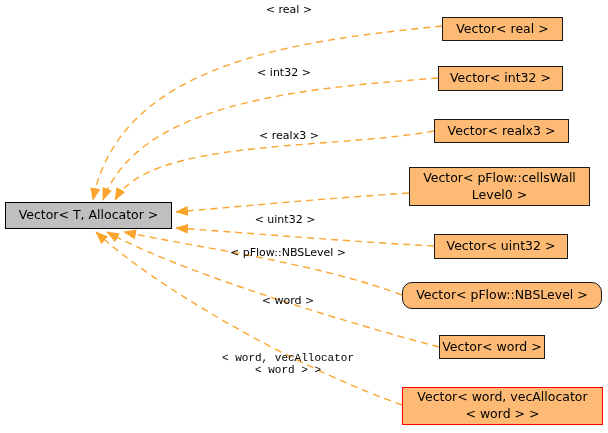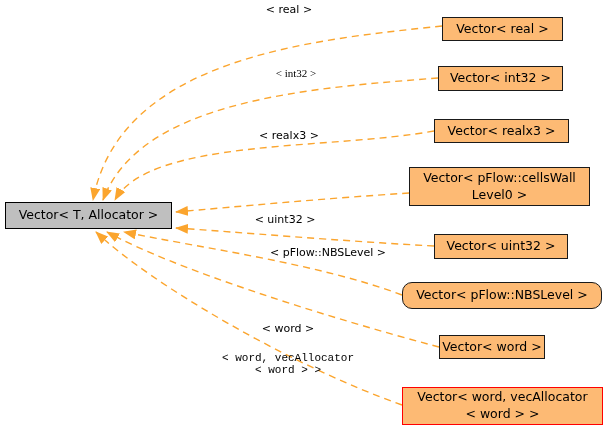--- a/index.html
+++ b/index.html
@@ -60,26 +60,26 @@
   #node-0 { left: 442px; top: 17px;  width: 121px; height: 24px; }
   #node-1 { left: 438px; top: 66px;  width: 125px; height: 25px; }
   #node-2 { left: 434px; top: 119px; width: 135px; height: 24px; }
   #node-3 { left: 409px; top: 167px; width: 181px; height: 39px; }
   #node-4 { left: 434px; top: 234px; width: 134px; height: 25px; }
   #node-5 { left: 402px; top: 282px; width: 200px; height: 27px; border-radius: 10px; }
   #node-6 { left: 439px; top: 335px; width: 106px; height: 24px; }
   #node-7 { left: 402px; top: 387px; width: 201px; height: 38px; }
   
   #elabel-0 { left: 289px; top: 4px;   }
-  #elabel-1 { left: 296px; top: 67px; font-family: Liberation Serif, serif;  }
+  #elabel-1 { left: 284px; top: 67px;  }
   #elabel-2 { left: 289px; top: 130px; }
   #elabel-3 { left: 288px; top: 182px; }
   #elabel-4 { left: 285px; top: 214px; }
-  #elabel-5 { left: 288px; top: 247px; margin-left: 40px; }
-  #elabel-6 { left: 288px; top: 295px; margin-top: 28px; }
+  #elabel-5 { left: 288px; top: 247px; }
+  #elabel-6 { left: 288px; top: 295px; }
   #elabel-7 { left: 288px; top: 352px; font-family: Liberation Mono, monospace; }
 </style>
 </head>
 <body>
 
 <div class="canvas">
 
   <svg class="edges" viewBox="0 0 608 433" xmlns="http://www.w3.org/2000/svg">
     <defs>
       <marker id="ah" markerUnits="userSpaceOnUse" markerWidth="13" markerHeight="10" refX="12" refY="5" orient="auto">

